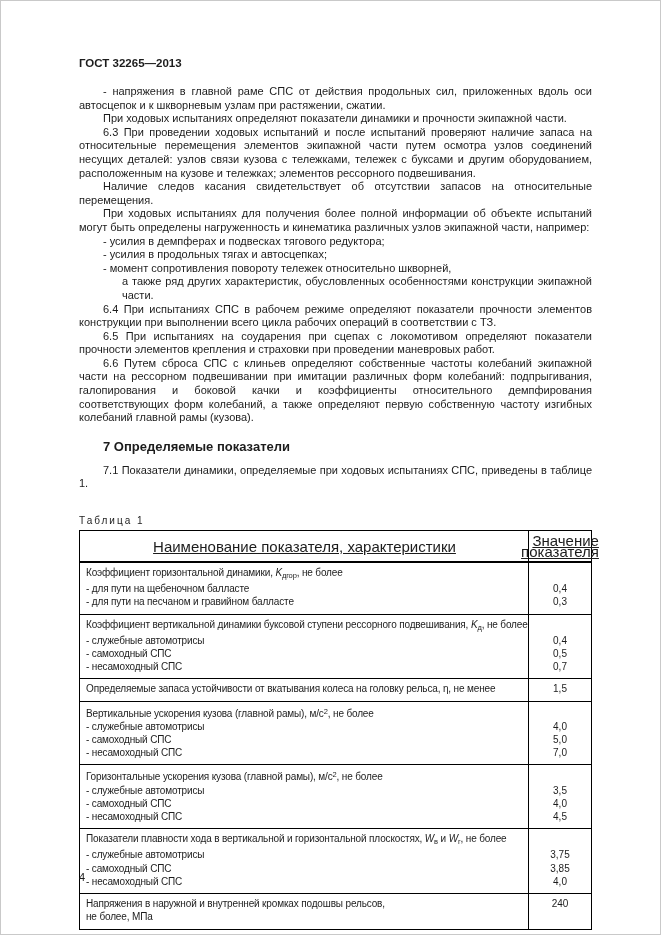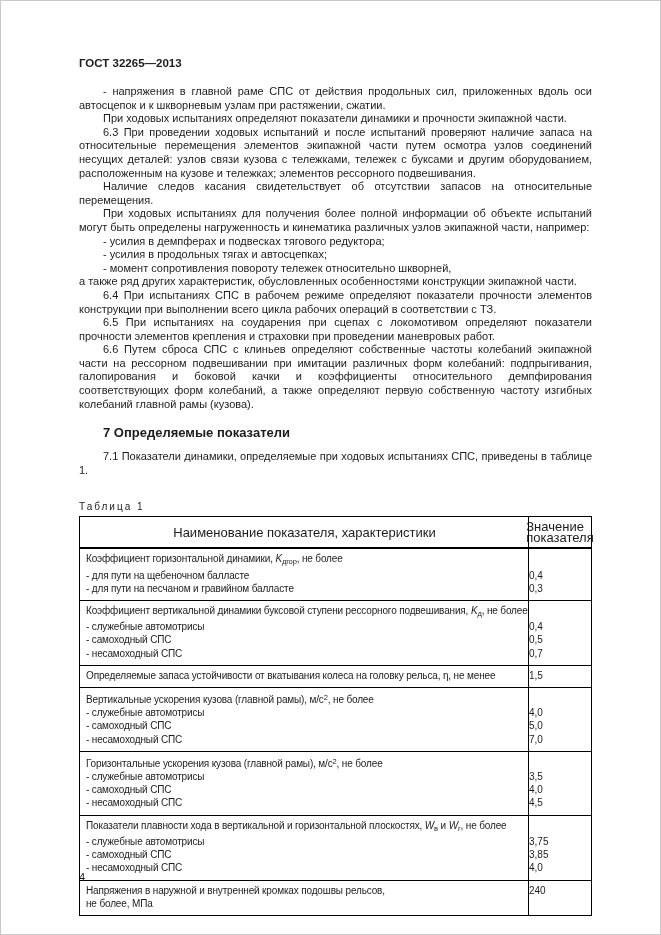--- a/index.html
+++ b/index.html
@@ -13,45 +13,45 @@
     font-family:"Liberation Sans", sans-serif;
     color:#1c1c1c;
     overflow:hidden;
   }
   .content { padding:56px 68px 0 78px; }
   .gost-header { font-size:11.5px; font-weight:bold; margin:0 0 16px 0; }
   .para {
     margin:0; font-size:11px; line-height:13.6px;
     text-align:justify; text-indent:24px;
   }
-  .para.noindent { text-indent:0; }
+  .para.noindent { text-indent:0;margin-left:43px; }
   .section-heading {
     font-size:13px; font-weight:bold;
     margin:14px 0 10px 0; padding-left:24px;
   }
   .table-label { font-size:10px; letter-spacing:2px; margin:24px 0 4px 0; }
 
   .gtable { border:1.6px solid #000; }
   .thead {
     position:relative; display:grid; grid-template-columns:1fr 62px;
     border-bottom:2px solid #000; min-height:30px;
   }
   .thead .hcell {
     display:flex; align-items:center; justify-content:center;
-    font-size:13px; line-height:11px; text-align:left; padding:4px 2px;
+    font-size:15px; line-height:11px; text-align:right; padding:4px 2px;text-decoration:underline;
   }
   .trow { position:relative; padding:3px 0 5px 0; }
   .trow + .trow { border-top:1.5px solid #000; }
   .tgrid { display:grid; grid-template-columns:1fr 62px; }
   .tname {
     font-size:10px; line-height:13.2px; letter-spacing:-0.15px;
     padding-left:6px; padding-right:0;
   }
   .tval {
-    font-size:10px; line-height:13.2px; min-height:13.2px;
+    font-size:10px; line-height:13.2px; text-align:center; min-height:13.2px;
   }
   .divider {
     position:absolute; top:0; bottom:0; right:62px; width:1.5px; background:#000;
   }
   sub { font-size:7.5px; vertical-align:-2px; }
   sup { font-size:7.5px; vertical-align:3px; }
   i { font-style:italic; }
   .page-number { position:absolute; left:78px; top:870px; font-size:11px; }
 </style>
 </head>

